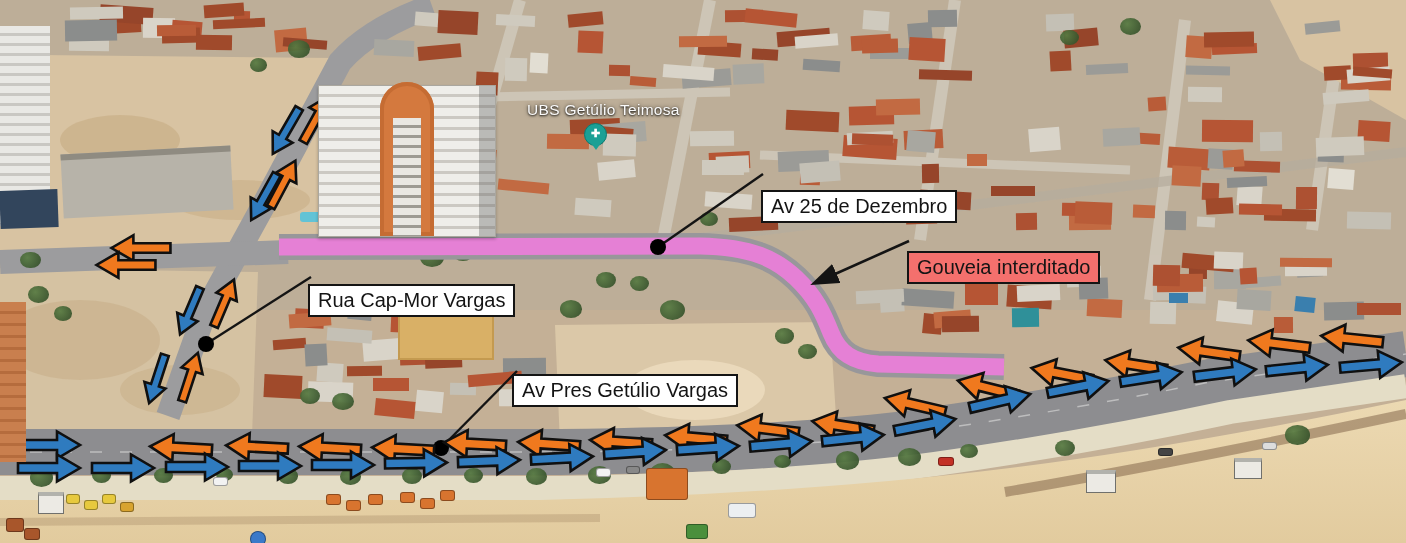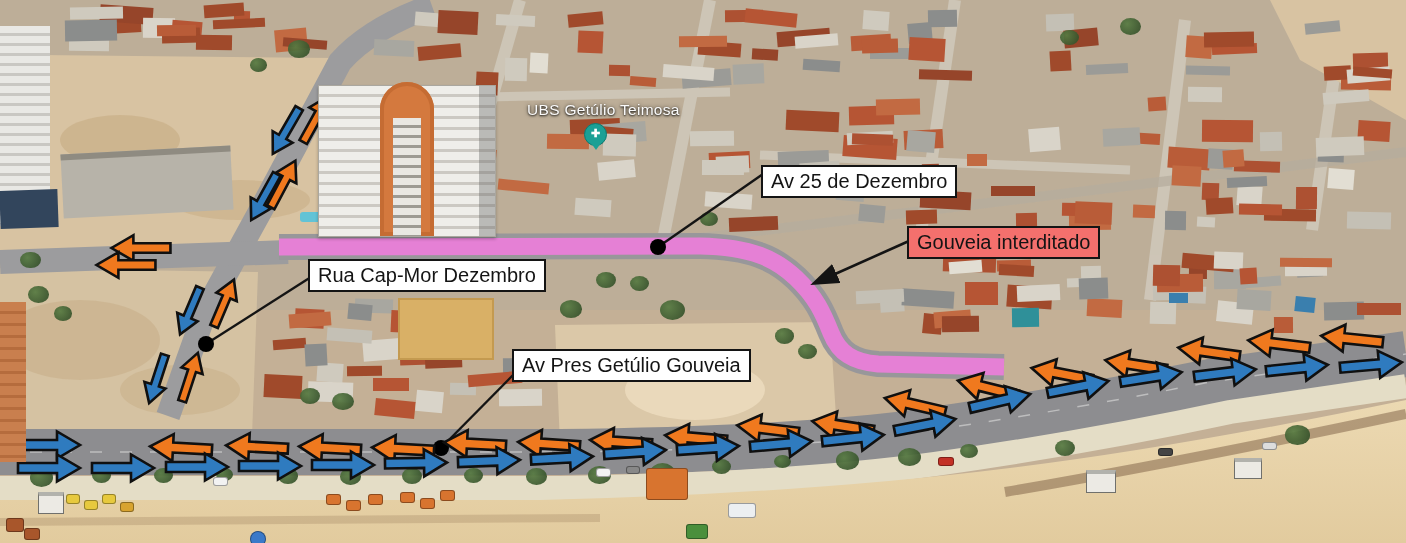--- a/index.html
+++ b/index.html
@@ -5,21 +5,21 @@
   html,body{margin:0;padding:0;background:#202020;}
   .scene{position:relative;width:1406px;height:543px;overflow:hidden;
          background:#c8b49b;font-family:"Liberation Sans",sans-serif;}
   .layer{position:absolute;inset:0;}
   .roof{position:absolute;}
   .tree{position:absolute;border-radius:50%;opacity:.92;
         background:radial-gradient(circle at 35% 35%, #577b42, #2e4825);}
   
   .anno-label{position:absolute;background:#ffffff;border:2px solid #141414;
       color:#141414;font-size:20px;line-height:26px;padding:1px 8px 2px;
-      white-space:nowrap;z-index:40;}
+      white-space:nowrap;z-index:40;margin-top:25px;}
   .maplabel{position:absolute;color:#fbfbfb;font-size:15.5px;letter-spacing:.3px;
       text-shadow:0 1px 2px rgba(0,0,0,.85),0 0 4px rgba(0,0,0,.6);z-index:35;}
   .pin{position:absolute;width:21px;height:21px;border-radius:50%;
       background:#1ba095;border:1.5px solid #0d7b72;z-index:35;
       color:#fff;font-size:11px;font-weight:bold;text-align:center;line-height:19px;}
   .pin:after{content:"";position:absolute;left:50%;top:19px;transform:translateX(-50%);
       border:5px solid transparent;border-top:7px solid #1ba095;}
   
   .tower{position:absolute;left:318px;top:85px;width:176px;height:150px;z-index:6;
       background:repeating-linear-gradient(180deg,#efeeea 0 8px,#ccc9c3 8px 11px);
@@ -425,16 +425,16 @@
       <path d="M-31,-5 L8,-5 L8,-13.5 L31,0 L8,13.5 L8,5 L-31,5 Z" fill="#2f7bbf" stroke="#101010" stroke-width="2.6" vector-effect="non-scaling-stroke" transform="translate(1225 373) rotate(-7) scale(1)"></path>
       <path d="M-31,-5 L8,-5 L8,-13.5 L31,0 L8,13.5 L8,5 L-31,5 Z" fill="#2f7bbf" stroke="#101010" stroke-width="2.6" vector-effect="non-scaling-stroke" transform="translate(1297 368) rotate(-6) scale(1)"></path>
       <path d="M-31,-5 L8,-5 L8,-13.5 L31,0 L8,13.5 L8,5 L-31,5 Z" fill="#2f7bbf" stroke="#101010" stroke-width="2.6" vector-effect="non-scaling-stroke" transform="translate(1371 365) rotate(-5) scale(1)"></path>
     </svg>
 
   <div class="layer">
     <div class="maplabel" style="left:527px;top:101px;">UBS Getúlio Teimosa</div>
     <div class="pin" style="left:584px;top:123px;">✚</div>
     <div class="anno-label" style="left: 761px; top: 165px;">Av 25 de Dezembro</div>
     <div class="anno-label" style="left: 907px; top: 226px; background: rgb(244, 112, 109);">Gouveia interditado</div>
-    <div class="anno-label" style="left: 308px; top: 259px;">Rua Cap-Mor Dezembro</div>
-    <div class="anno-label" style="left: 512px; top: 349px;">Av Pres Getúlio Gouveia</div>
+    <div class="anno-label" style="left: 308px; top: 259px;">Rua Cap-Mor Vargas</div>
+    <div class="anno-label" style="left: 512px; top: 349px;">Av Pres Getúlio Vargas</div>
   </div>
 </div>
 
 </body></html>

